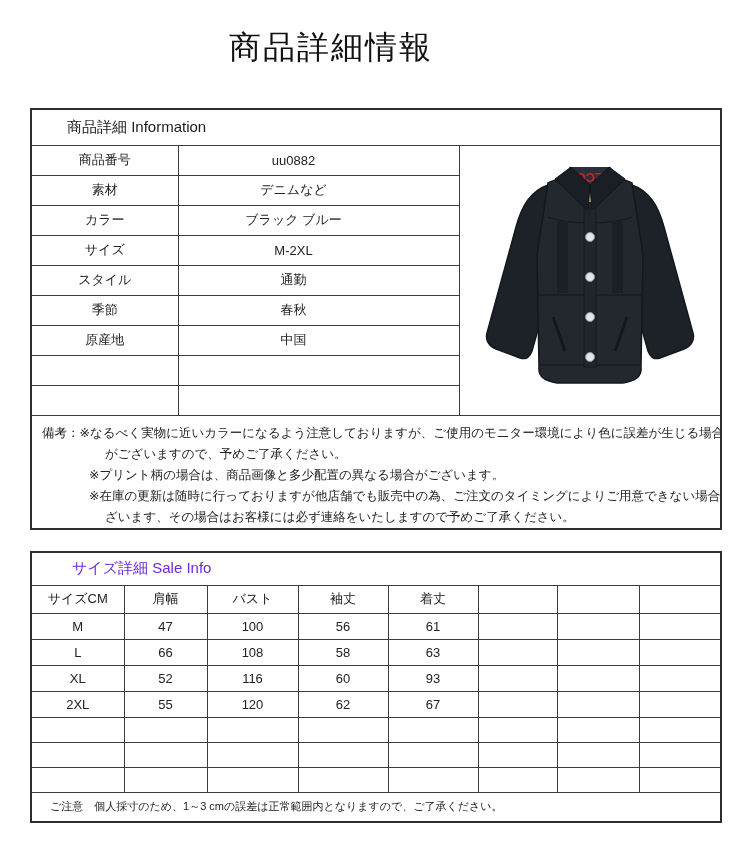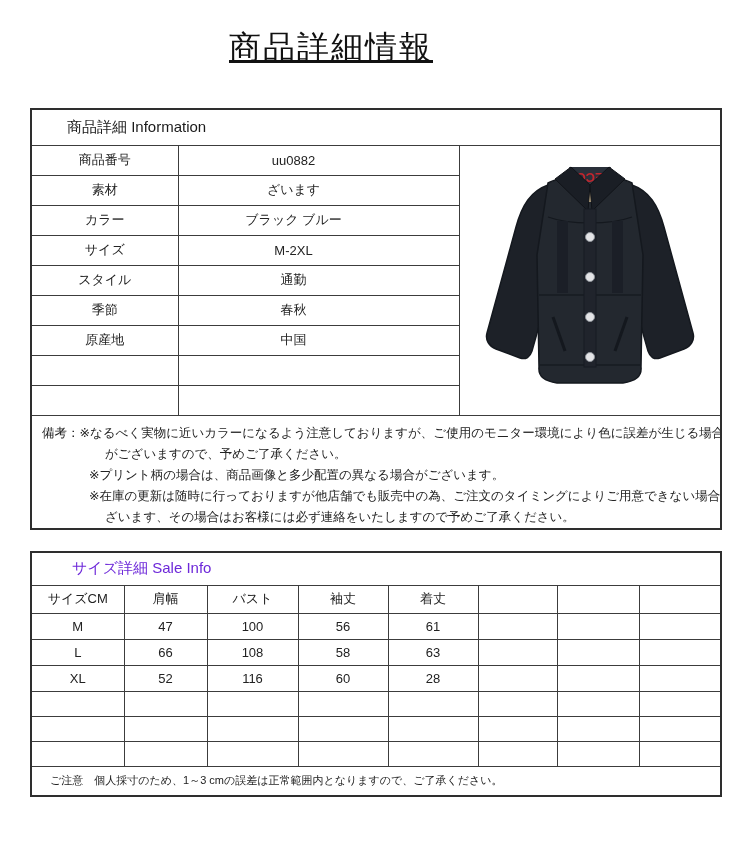--- a/index.html
+++ b/index.html
@@ -14,21 +14,20 @@
   .page-title {
     position: absolute;
     top: 26px; left: 0;
     width: 662px;
     text-align: center;
     font-family: "Liberation Serif", "DejaVu Serif", serif;
     font-weight: 400;
     font-size: 32px;
     letter-spacing: 2px;
     color: #111;
-    text-decoration: underline;
   }
   table.tbl {
     position: absolute;
     left: 30px;
     width: 690px;
     border-collapse: collapse;
     table-layout: fixed;
     background: #fff;
     border: 2px solid #2e2e2e;
   }
@@ -137,21 +136,21 @@
         <rect x="119" y="56" width="12" height="158" fill="#20242c" stroke="#171b22" stroke-width="1"></rect>
         <circle cx="125" cy="84" r="4.5" fill="#e3e4e6" stroke="#8f949b"></circle>
         <circle cx="125" cy="124" r="4.5" fill="#e3e4e6" stroke="#8f949b"></circle>
         <circle cx="125" cy="164" r="4.5" fill="#e3e4e6" stroke="#8f949b"></circle>
         <circle cx="125" cy="204" r="4.5" fill="#e3e4e6" stroke="#8f949b"></circle>
       </svg>
     </td>
   </tr>
   <tr>
     <td class="lbl">素材</td>
-    <td class="val">ざいます</td>
+    <td class="val">デニムなど</td>
   </tr>
   <tr>
     <td class="lbl">カラー</td>
     <td class="val">ブラック ブルー</td>
   </tr>
   <tr>
     <td class="lbl">サイズ</td>
     <td class="val">M-2XL</td>
   </tr>
   <tr>
@@ -229,21 +228,31 @@
     <td class="c">63</td>
     <td class="c"></td>
     <td class="c"></td>
     <td class="c"></td>
   </tr>
   <tr>
     <td class="c">XL</td>
     <td class="c">52</td>
     <td class="c">116</td>
     <td class="c">60</td>
-    <td class="c">28</td>
+    <td class="c">93</td>
+    <td class="c"></td>
+    <td class="c"></td>
+    <td class="c"></td>
+  </tr>
+  <tr>
+    <td class="c">2XL</td>
+    <td class="c">55</td>
+    <td class="c">120</td>
+    <td class="c">62</td>
+    <td class="c">67</td>
     <td class="c"></td>
     <td class="c"></td>
     <td class="c"></td>
   </tr>
   <tr class="empty">
     <td></td>
         <td></td>
     <td></td>
         <td></td>
     <td></td>

